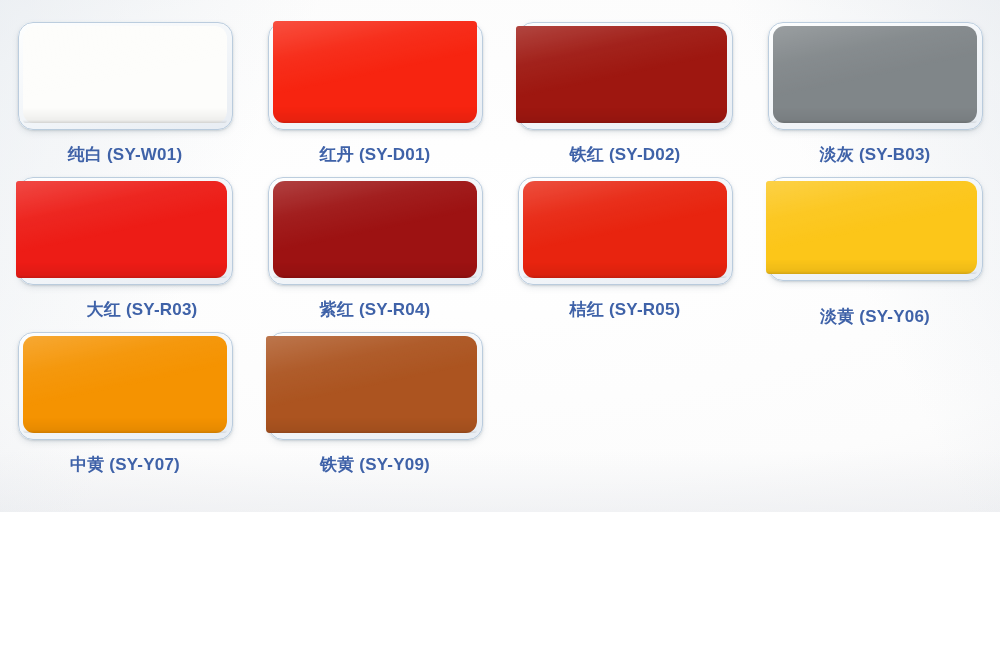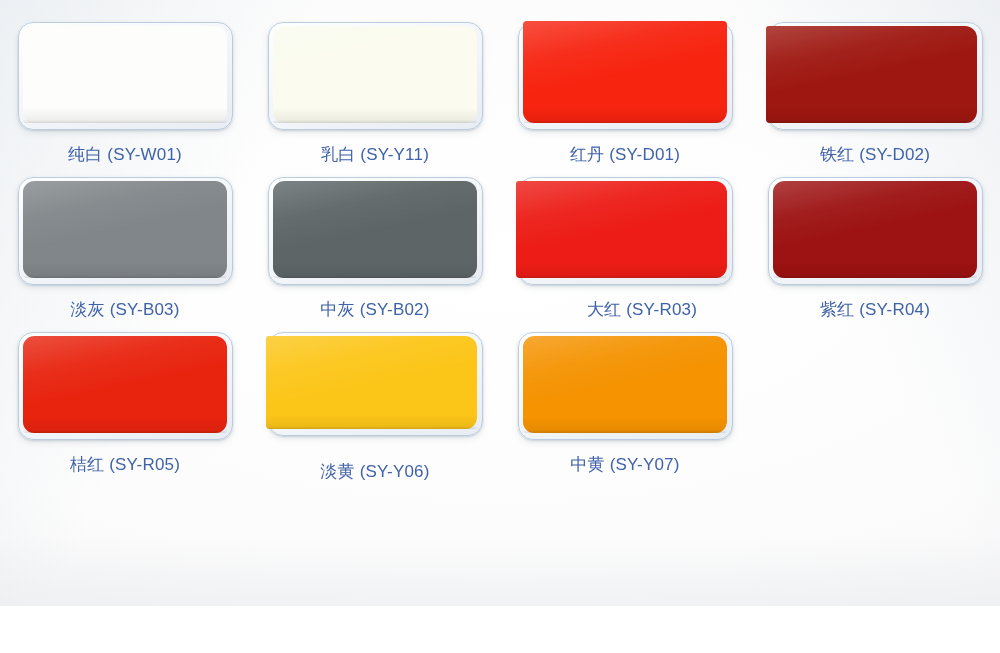--- a/index.html
+++ b/index.html
@@ -11,25 +11,26 @@
     width: 1000px;
     height: 653px;
     overflow: hidden;
     font-family: "Liberation Sans", "DejaVu Sans", sans-serif;
   }
 
   
   .card {
     position: relative;
     width: 1000px;
-    height: 606px;
+    height: 512px;
     background:
       radial-gradient(ellipse 120% 90% at 50% 45%, #ffffff 0%, #fcfcfc 55%, #f3f3f4 85%, #eceded 100%),
       linear-gradient(180deg, #fbfbfc 0%, #f7f7f8 100%);
     overflow: hidden;
+    font-weight: bold;
   }
   
   .card::before {
     content: "";
     position: absolute;
     inset: 0;
     background:
       linear-gradient(115deg, rgba(226,232,238,0.55) 0%, rgba(255,255,255,0) 26%),
       linear-gradient(245deg, rgba(222,228,235,0.45) 0%, rgba(255,255,255,0) 22%),
       linear-gradient(0deg, rgba(232,234,238,0.5) 0%, rgba(255,255,255,0) 12%);
@@ -123,47 +124,35 @@
 <div class="card">
   <div class="grid" id="swatch-grid">
       <div class="cell">
         <div class="chip-wrap">
           <div class="chip" style="background: rgb(253, 253, 251);"></div>
         </div>
         <div class="label" style="color: rgb(63, 98, 168);">纯白 (SY-W01)</div>
       </div>
       <div class="cell">
         <div class="chip-wrap">
-          <div class="chip" style="background: rgb(251, 252, 239);"></div>
-        </div>
-        <div class="label" style="color: rgb(63, 98, 168);">乳白 (SY-Y11)</div>
-      </div>
-      <div class="cell">
-        <div class="chip-wrap">
           <div class="chip bleed-top" style="background: rgb(247, 36, 16);"></div>
         </div>
         <div class="label" style="color: rgb(63, 98, 168);">红丹 (SY-D01)</div>
       </div>
       <div class="cell">
         <div class="chip-wrap">
           <div class="chip bleed-left" style="background: rgb(158, 23, 16);"></div>
         </div>
         <div class="label" style="color: rgb(63, 98, 168);">铁红 (SY-D02)</div>
       </div>
       <div class="cell">
         <div class="chip-wrap">
           <div class="chip" style="background: rgb(128, 134, 137);"></div>
         </div>
         <div class="label" style="color: rgb(63, 98, 168);">淡灰 (SY-B03)</div>
-      </div>
-      <div class="cell">
-        <div class="chip-wrap">
-          <div class="chip" style="background: rgb(93, 101, 103);"></div>
-        </div>
-        <div class="label" style="color: rgb(63, 98, 168);">中灰 (SY-B02)</div>
       </div>
       <div class="cell">
         <div class="chip-wrap">
           <div class="chip bleed-left" style="background: rgb(237, 28, 22);"></div>
         </div>
         <div class="label" style="color: rgb(63, 98, 168); margin-left: 34px;">大红 (SY-R03)</div>
       </div>
       <div class="cell">
         <div class="chip-wrap">
           <div class="chip" style="background: rgb(157, 18, 18);"></div>
@@ -181,14 +170,20 @@
           <div class="chip bleed-left" style="background: rgb(252, 198, 25);"></div>
         </div>
         <div class="label" style="color: rgb(63, 98, 168); margin-top: 24px;">淡黄 (SY-Y06)</div>
       </div>
       <div class="cell">
         <div class="chip-wrap">
           <div class="chip" style="background: rgb(245, 147, 1);"></div>
         </div>
         <div class="label" style="color: rgb(63, 98, 168);">中黄 (SY-Y07)</div>
       </div>
+      <div class="cell">
+        <div class="chip-wrap">
+          <div class="chip bleed-left" style="background: rgb(172, 84, 32);"></div>
+        </div>
+        <div class="label" style="color: rgb(63, 98, 168);">铁黄 (SY-Y09)</div>
+      </div>
     </div>
 </div>
 
 </body></html>

